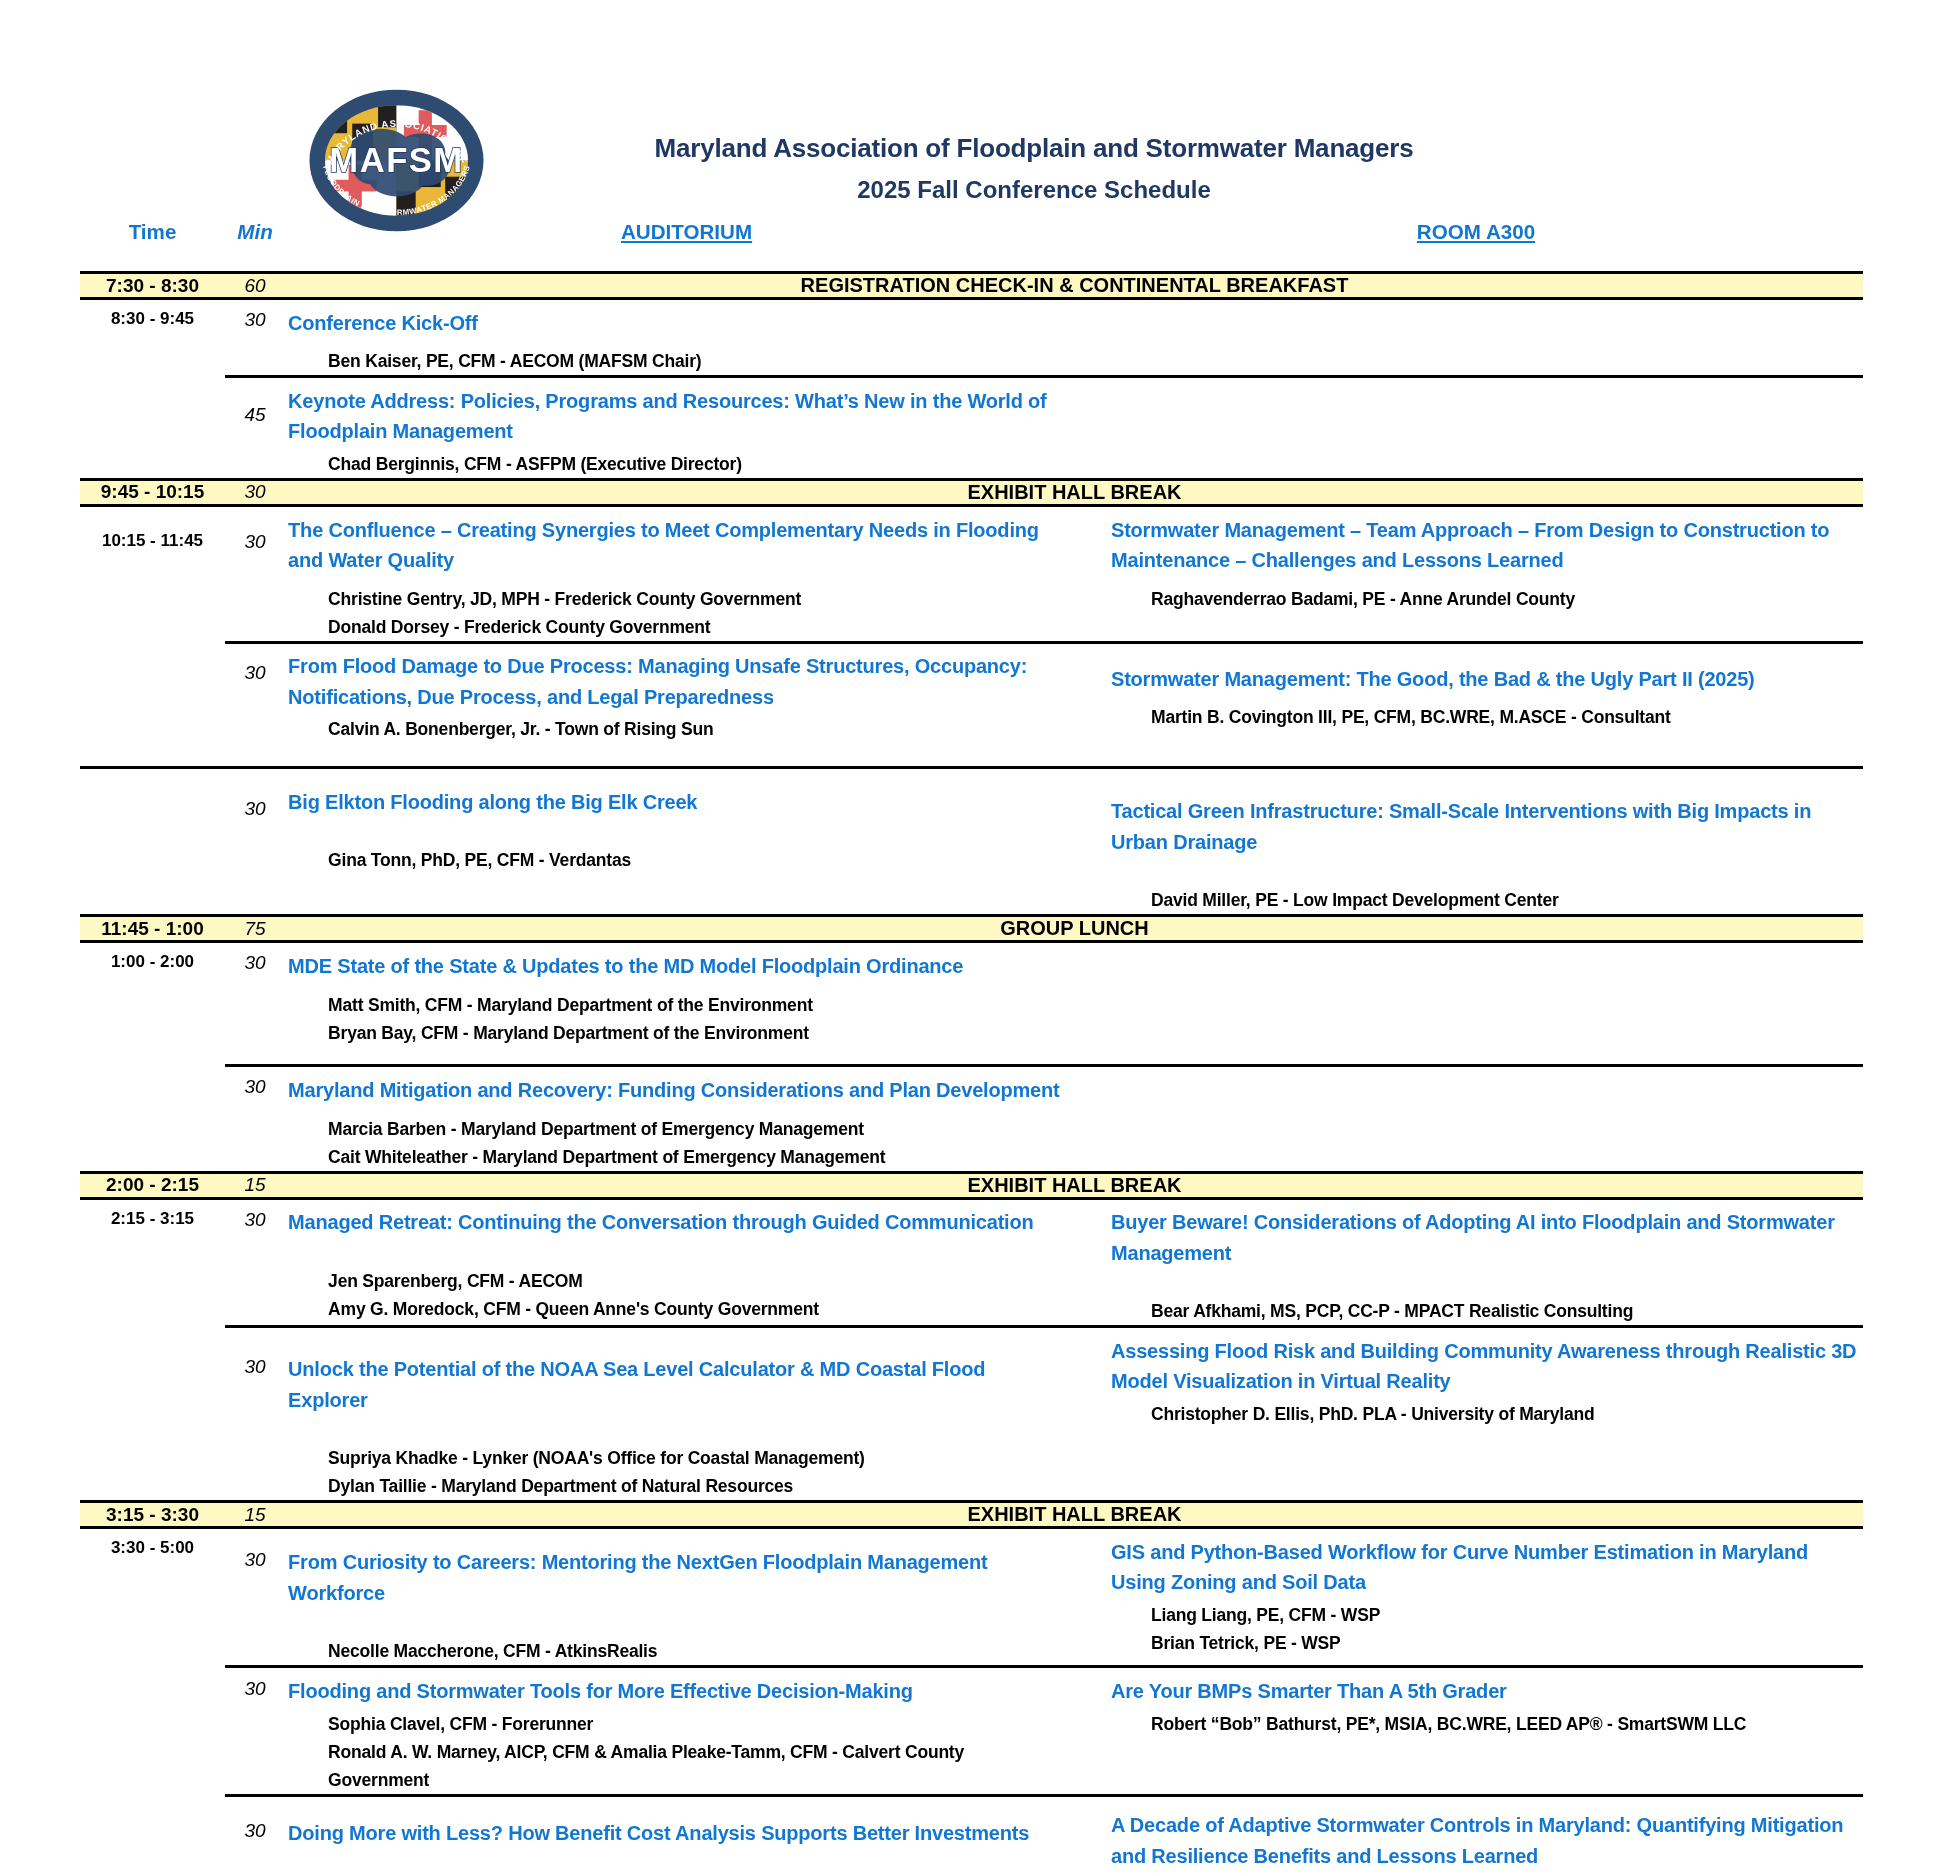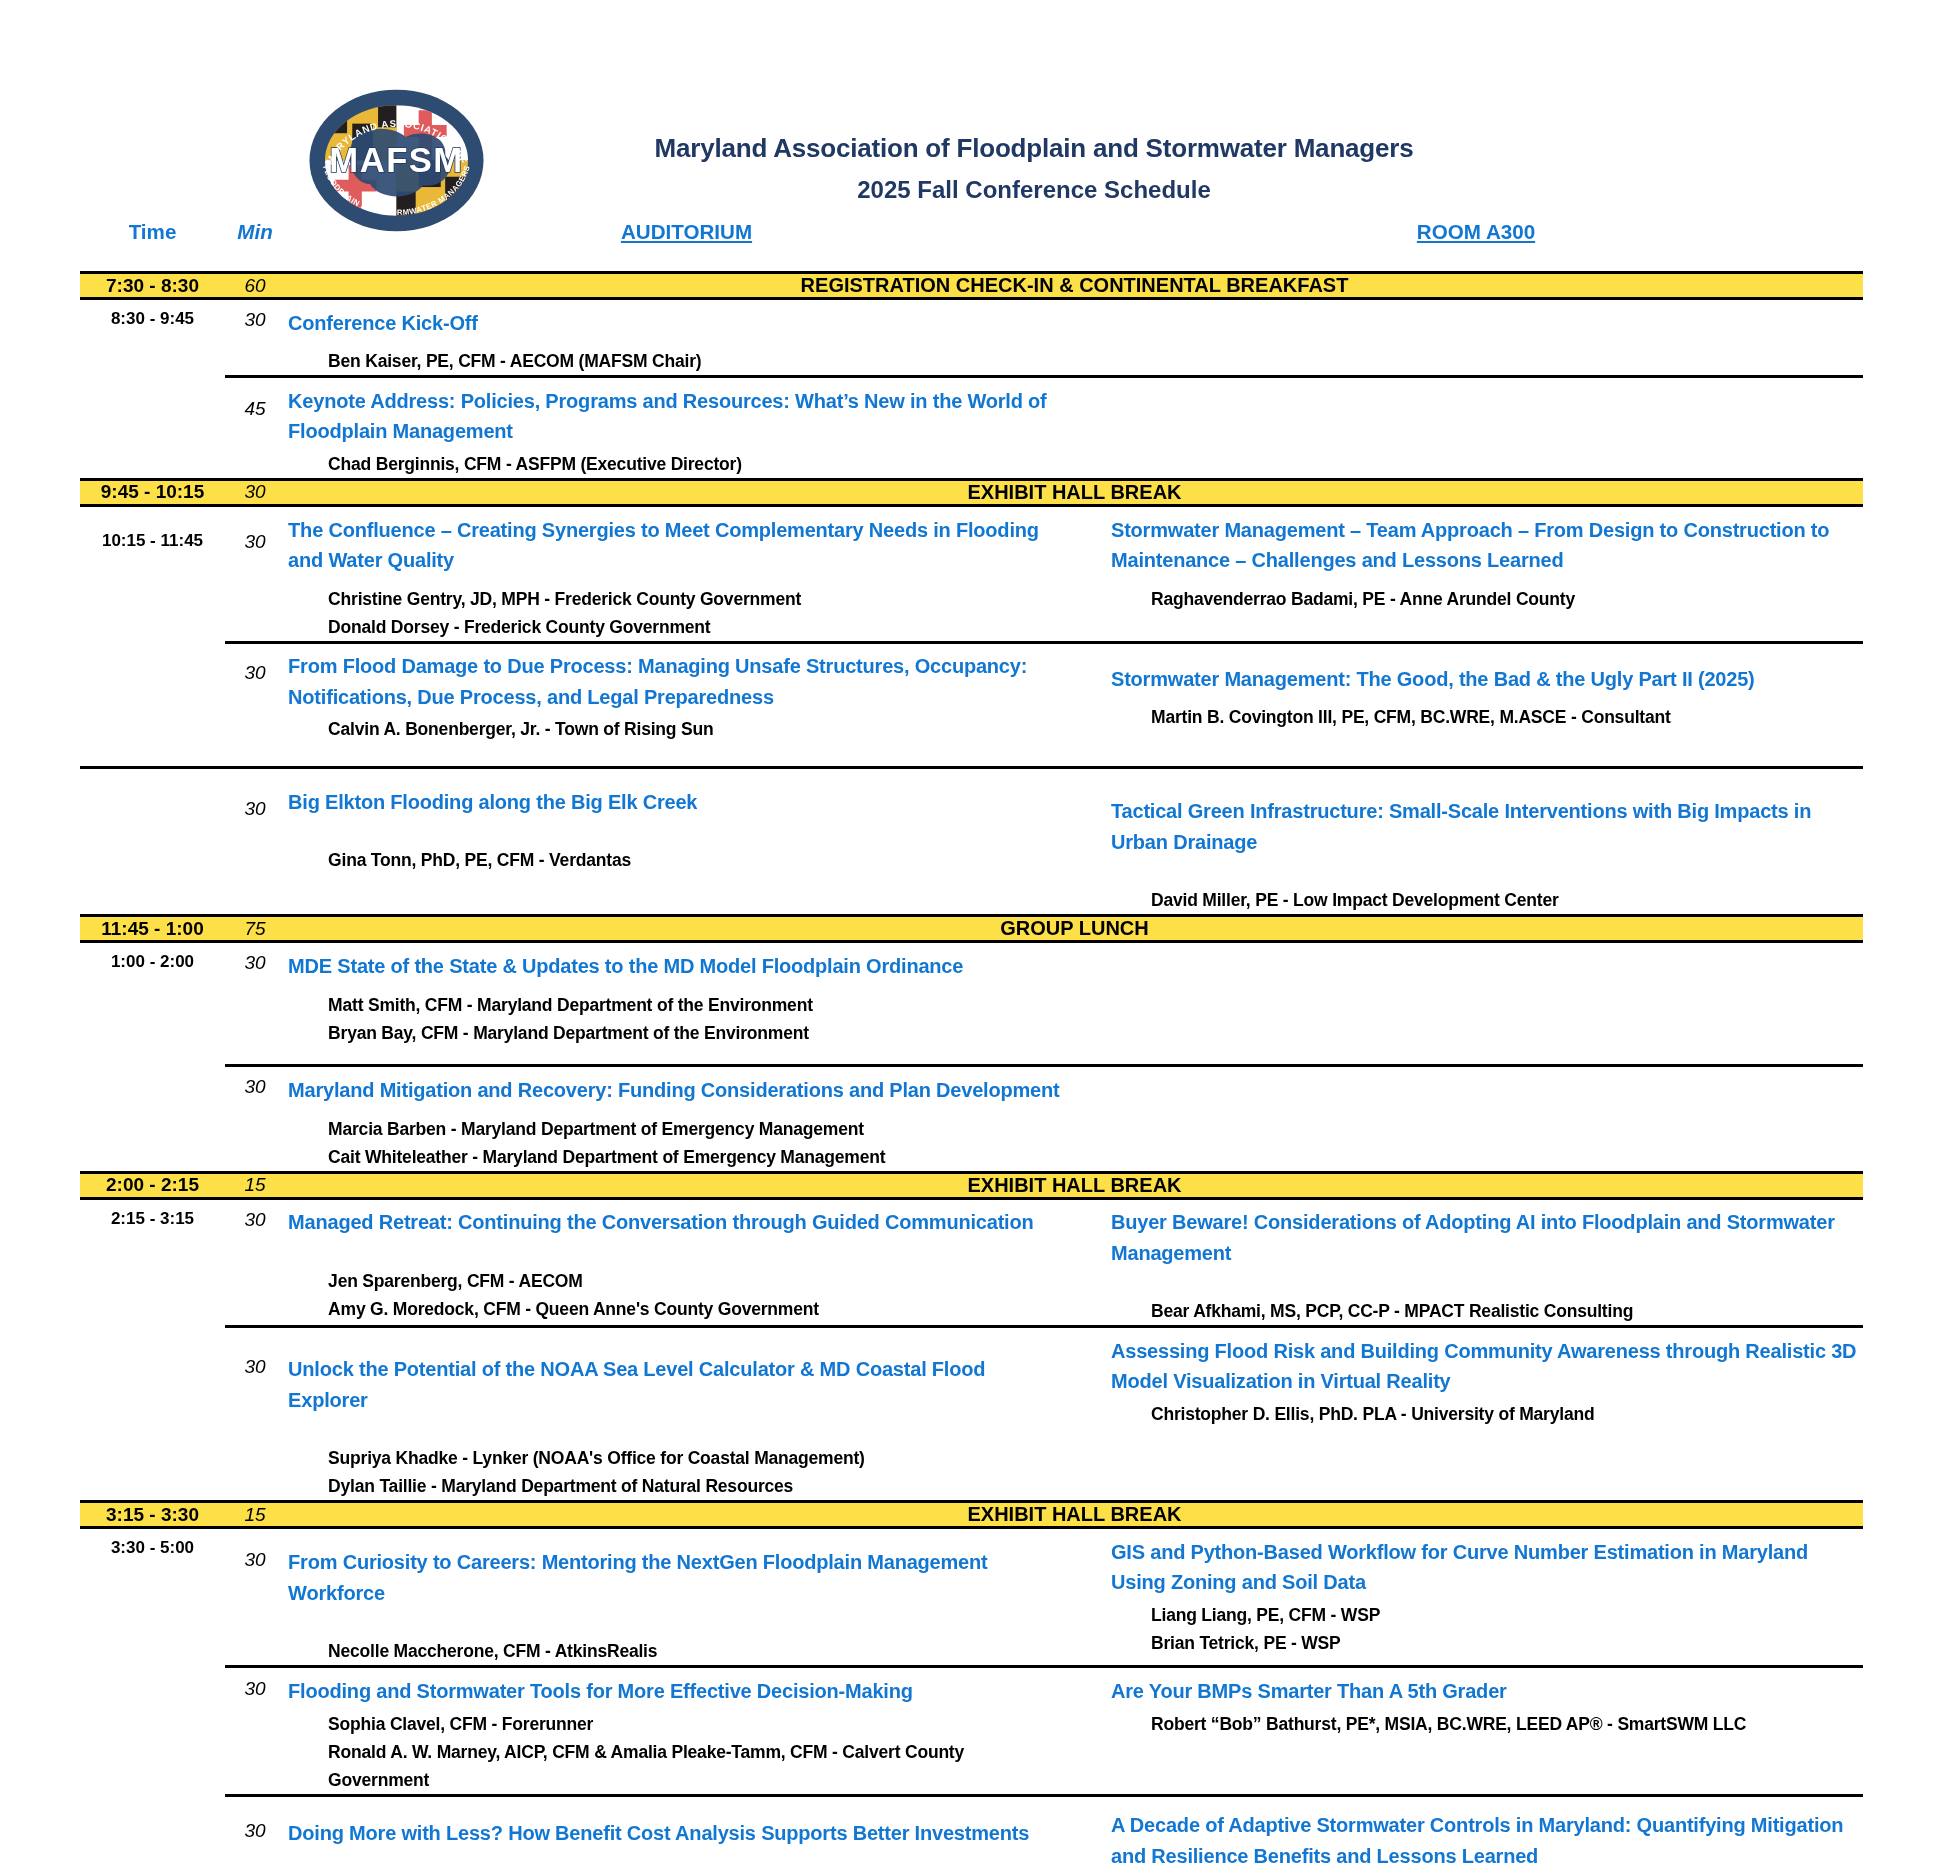--- a/index.html
+++ b/index.html
@@ -15,21 +15,21 @@
            font-size:24px;font-weight:bold;color:#1F3864;}
   .grid{display:grid;grid-template-columns:145px 60px 803px 776px;}
   .colhead{position:absolute;left:80px;top:183px;width:1783px;height:44px;align-items:end;}
   .colhead .ch{padding-bottom:10.7px;text-align:center;font-size:20.6px;font-weight:bold;color:#1277D2;}
   .colhead .ch.it{font-style:italic;}
   .colhead .ch.link{text-decoration:underline;}
 
   .rows{position:absolute;left:80px;top:243px;width:1783px;}
 
   
-  .band{background:#fde047;border-top:3.8px solid #000;border-bottom:3.8px solid #000;
+  .band{background:#fef9c3;border-top:3.8px solid #000;border-bottom:3.8px solid #000;
         align-items:center;}
   .band .time{ text-align:center;font-size:19px;font-weight:bold;}
   .band .min{ text-align:center;font-size:19px;font-style:italic;}
   .band .lbl{grid-column:3/5;text-align:center;font-size:20px;font-weight:bold;}
 
   
   .srow{align-items:start;}
   .srow .time{text-align:center;font-size:17px;font-weight:bold;padding-top:9.2px;}
   .srow .min{text-align:center;font-size:19px;font-style:italic;padding-top:9.2px;}
   .scell{padding-top:7.6px;}
@@ -109,21 +109,21 @@
           <div class="stitle">Conference Kick-Off</div>
           <div class="speakers">
             <div class="speaker">Ben Kaiser, PE, CFM - AECOM (MAFSM Chair)</div>
           </div>
         </div>
         <div class="scell right"></div>
       </div>
       <div class="sep"></div>
       <div class="grid srow" style="min-height:85px">
         <div class="time"></div>
-        <div class="min" style="padding-top:20px">45</div>
+        <div class="min" style="padding-top:26px">45</div>
         <div class="scell left">
           <div class="stitle">Keynote Address: Policies, Programs and Resources: What’s New in the World of Floodplain Management</div>
           <div class="speakers" style="margin-top:3.1px">
             <div class="speaker">Chad Berginnis, CFM - ASFPM (Executive Director)</div>
           </div>
         </div>
         <div class="scell right"></div>
       </div>
     </div>
 

